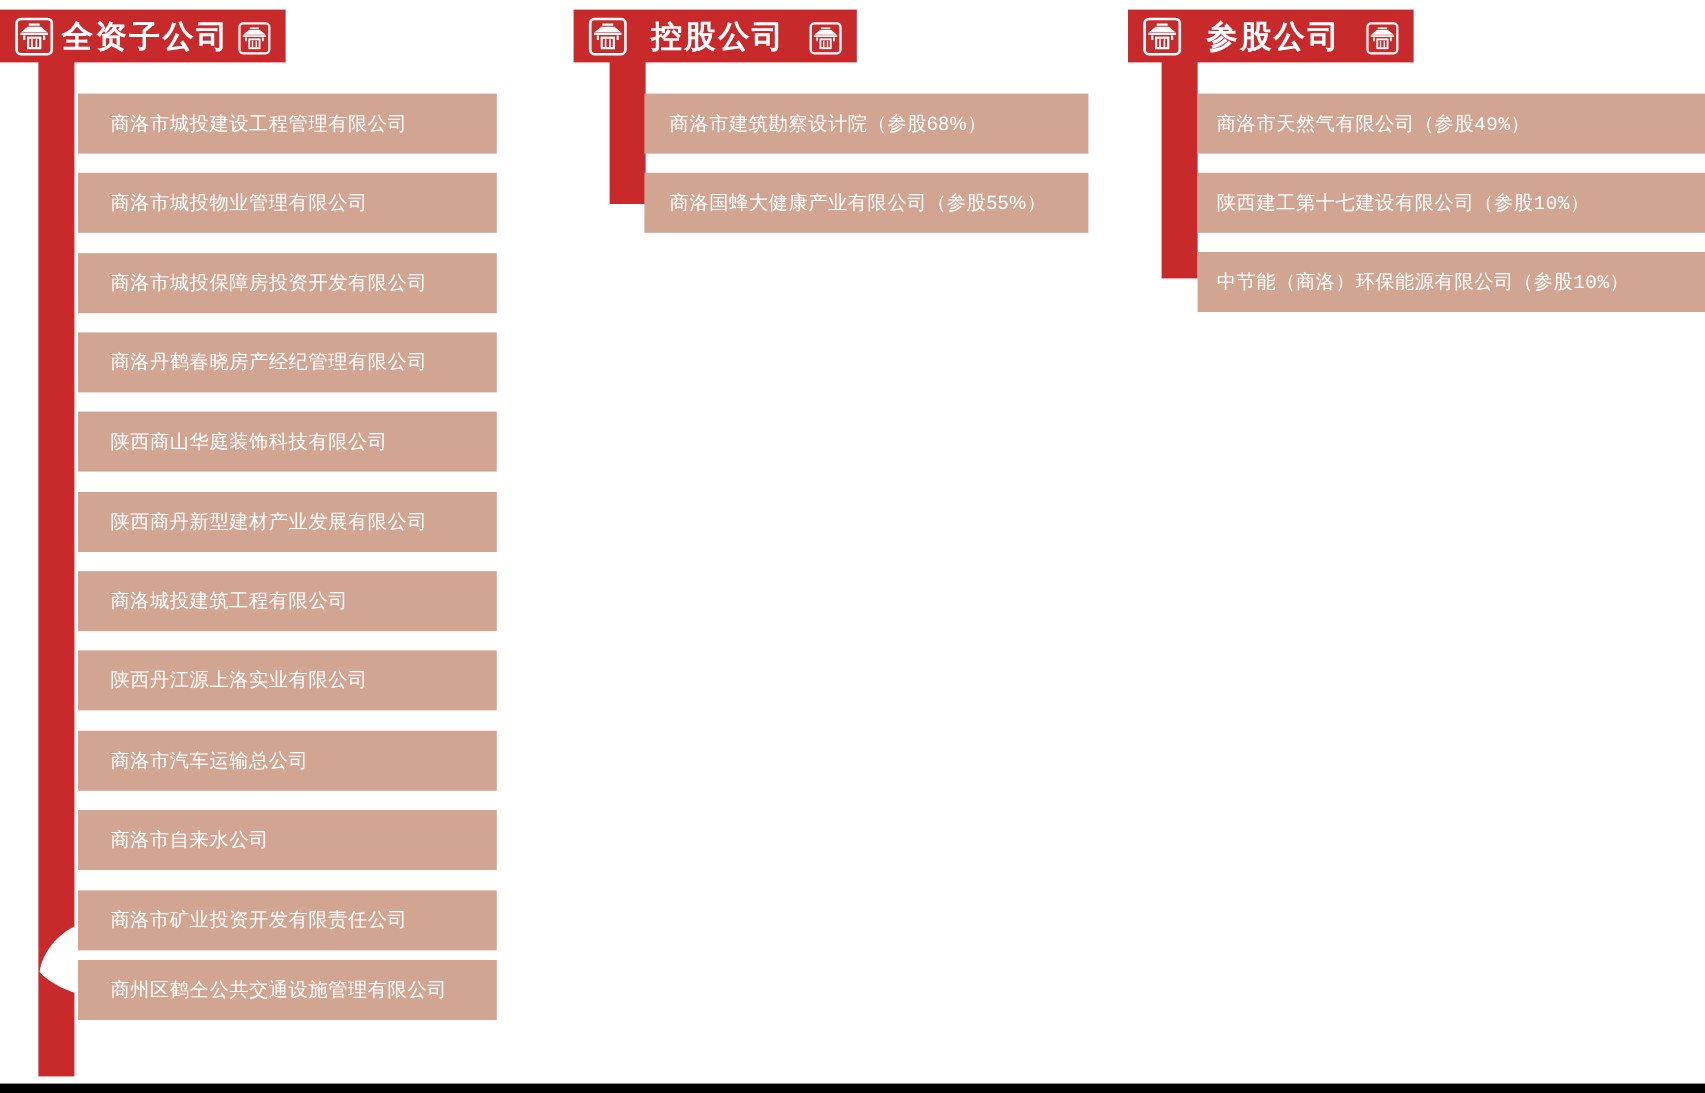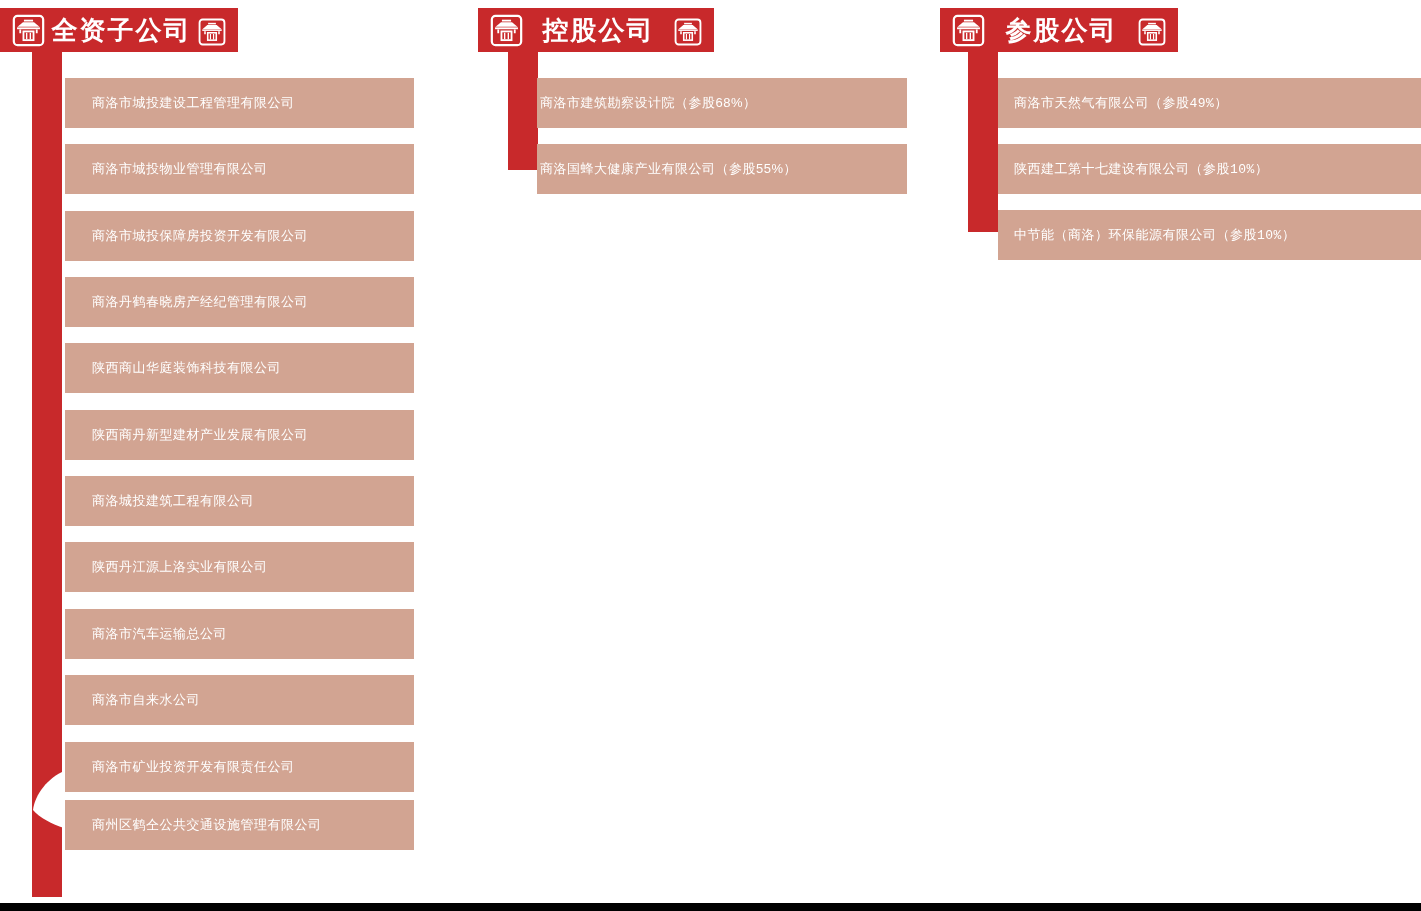--- a/index.html
+++ b/index.html
@@ -42,26 +42,26 @@
   
   .items { position: absolute; top: 78px; list-style: none; margin: 0; padding: 0; }
   .col-1 .items { left: 65px;  width: 349px; }
   .col-2 .items { left: 537px; width: 370px; }
   .col-3 .items { left: 998px; width: 504px; font-family: Liberation Mono, monospace; }
 
   .item {
     height: 50px; background: #D2A492; color: #ffffff;
     display: flex; align-items: center;
     box-sizing: border-box;
-    font-size: 13px; letter-spacing: 0.5px; white-space: nowrap;
+    font-size: 16px; letter-spacing: 0.5px; white-space: nowrap;
     margin-bottom: 16px;
     cursor: pointer;
   }
   .col-1 .item { padding-left: 27px; }
-  .col-2 .item { padding-left: 3px; }
+  .col-2 .item { padding-left: 21px; }
   .col-3 .item { padding-left: 16px; }
 
   .col-1 .item:nth-child(2),
   .col-1 .item:nth-child(5),
   .col-1 .item:nth-child(8),
   .col-1 .item:nth-child(10) { margin-bottom: 17px; }
   .col-1 .item:nth-child(11) { margin-bottom: 8px; }
   .col-1 .item:nth-child(12) { margin-bottom: 6px; }
 
   

